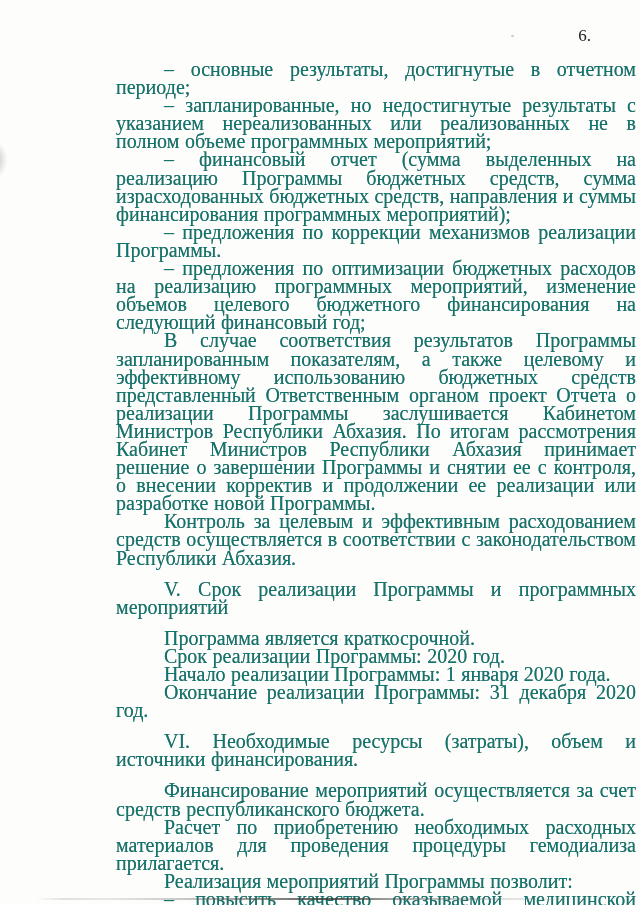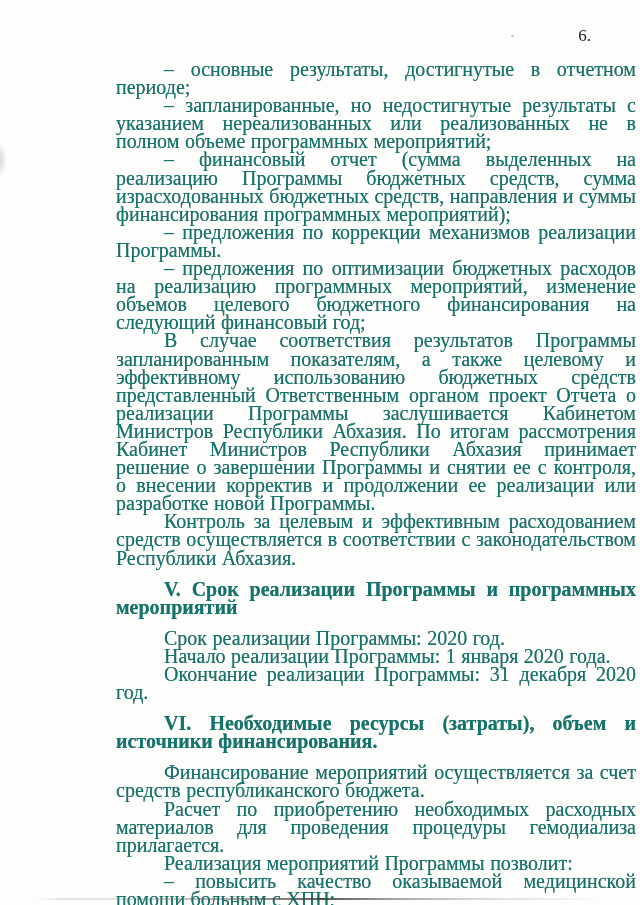--- a/index.html
+++ b/index.html
@@ -39,21 +39,21 @@
     text-align: justify;
     text-shadow: 0 0 0.4px rgba(30, 30, 28, 0.55);
     word-spacing: 0.5px;
     margin-left: 28px;
   }
   .content p {
     margin: 0;
     text-indent: 48px;
   }
   .content p.h {
-    font-weight: bold;
+    font-weight: normal;
     margin: 13px 0;
   }
   
   .speck {
     position: absolute;
     left: 511px;
     top: 35px;
     width: 3px;
     height: 2px;
     border-radius: 50%;
@@ -100,20 +100,21 @@
     <p class="p">– основные результаты, достигнутые в отчетном периоде;</p>
     <p class="p">– запланированные, но недостигнутые результаты с указанием нереализованных или реализованных не в полном объеме программных мероприятий;</p>
     <p class="p">– финансовый отчет (сумма выделенных на реализацию Программы бюджетных средств, сумма израсходованных бюджетных средств, направления и суммы финансирования программных мероприятий);</p>
     <p class="p">– предложения по коррекции механизмов реализации Программы.</p>
     <p class="p">– предложения по оптимизации бюджетных расходов на реализацию программных мероприятий, изменение объемов целевого бюджетного финансирования на следующий финансовый год;</p>
     <p class="p">В случае соответствия результатов Программы запланированным показателям, а также целевому и эффективному использованию бюджетных средств представленный Ответственным органом проект Отчета о реализации Программы заслушивается Кабинетом Министров Республики Абхазия. По итогам рассмотрения Кабинет Министров Республики Абхазия принимает решение о завершении Программы и снятии ее с контроля, о внесении корректив и продолжении ее реализации или разработке новой Программы.</p>
     <p class="p">Контроль за целевым и эффективным расходованием средств осуществляется в соответствии с законодательством Республики Абхазия.</p>
 
     <p class="h">V. Срок реализации Программы и программных мероприятий</p>
 
+    <p class="p">Программа является краткосрочной.</p>
     <p class="p">Срок реализации Программы: 2020 год.</p>
     <p class="p">Начало реализации Программы: 1 января 2020 года.</p>
     <p class="p">Окончание реализации Программы: 31 декабря 2020 год.</p>
 
     <p class="h">VI. Необходимые ресурсы (затраты), объем и источники финансирования.</p>
 
     <p class="p">Финансирование мероприятий осуществляется за счет средств республиканского бюджета.</p>
     <p class="p">Расчет по приобретению необходимых расходных материалов для проведения процедуры гемодиализа прилагается.</p>
 
 

